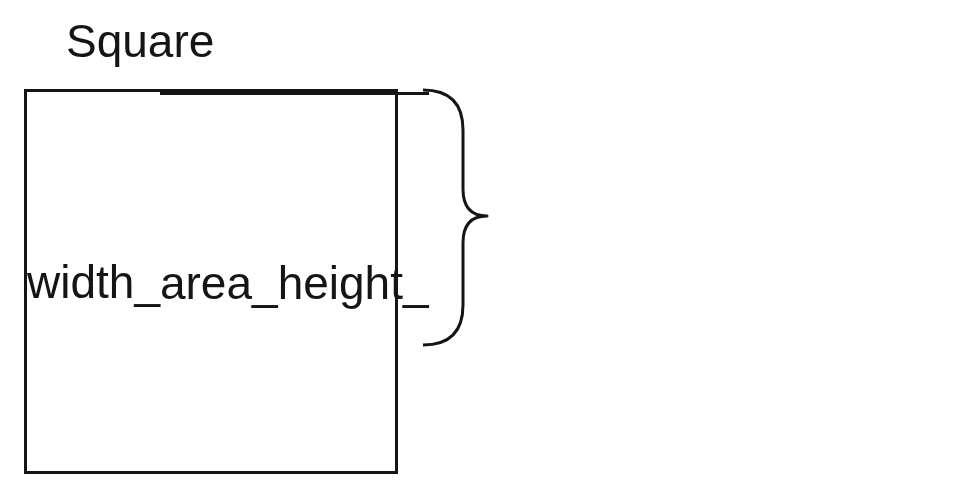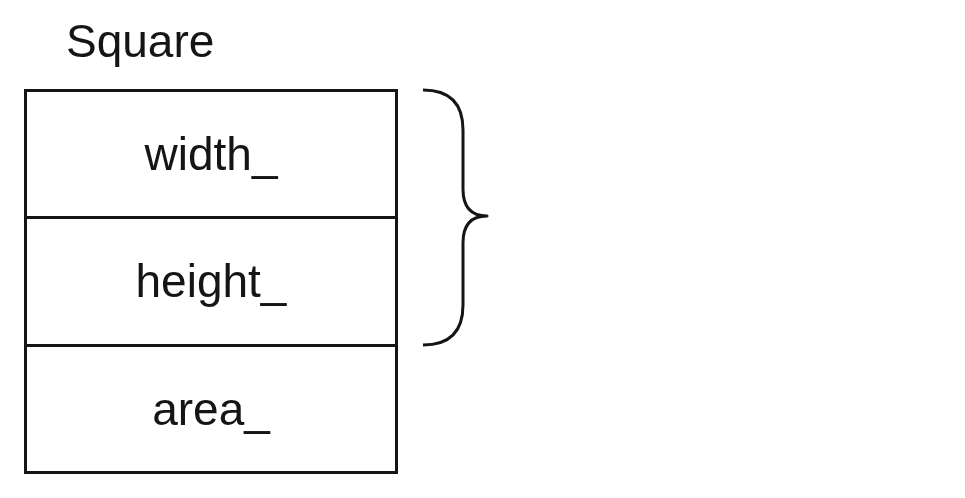--- a/index.html
+++ b/index.html
@@ -26,21 +26,21 @@
     line-height: 1.1;
     color: var(--text);
     white-space: nowrap;
   }
   .layout-box {
     position: absolute;
     left: 24px; top: 89px;
     width: 374px; height: 385px;
     border: 3px solid var(--line);
     display: flex;
-    flex-direction: column;
+    flex-direction: row;
     background: var(--background);
   }
   .field-cell {
     flex: 1;
     display: flex;
     align-items: center;
     justify-content: center;
     font-size: 46px;
     color: var(--text);
   }
@@ -64,22 +64,22 @@
 </style>
 </head>
 <body>
 
 <div class="stage">
 
   <div class="class-title">Square</div>
 
   <div class="layout-box">
     <div class="field-cell">width_</div>
+    <div class="field-cell">area_</div>
     <div class="field-cell">height_</div>
-    <div class="field-cell">area_</div>
   </div>
 
   <svg class="brace-svg" viewBox="0 0 90 268" aria-hidden="true">
     <path d="M 13 6
              Q 53 6 53 46
              L 53 105
              Q 53 132 77 132
              Q 53 132 53 159
              L 53 221
              Q 53 261 13 261" fill="none" stroke="currentColor" stroke-width="3" stroke-linecap="butt" stroke-linejoin="round"></path>

